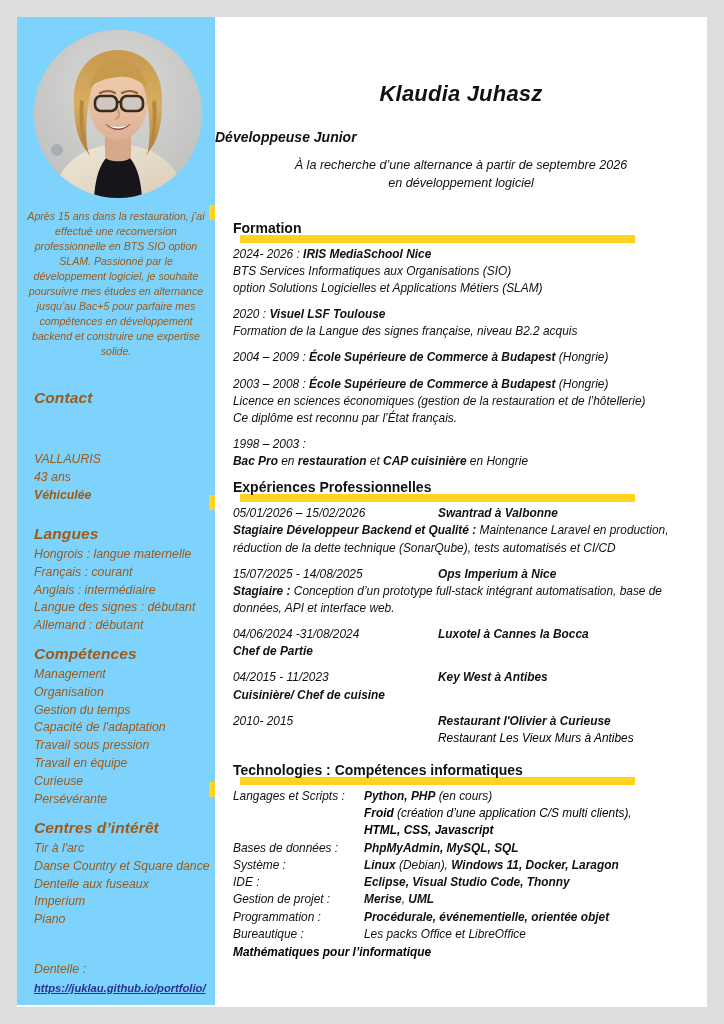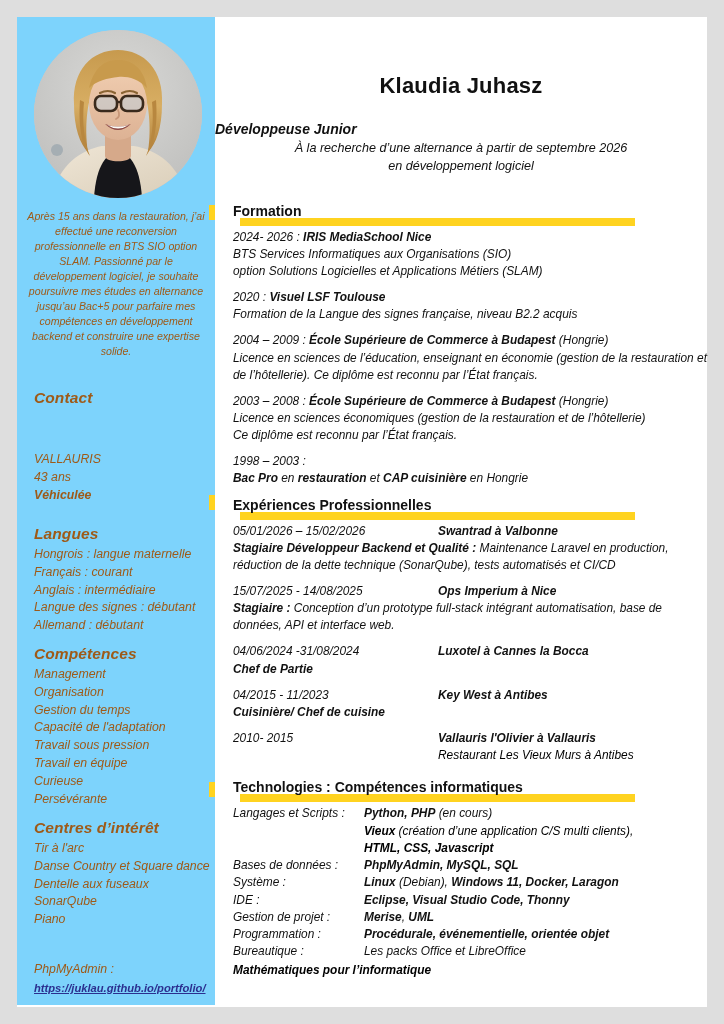--- a/index.html
+++ b/index.html
@@ -127,40 +127,41 @@
     top: 0;
     width: 492px;
     height: 988px;
     background: #ffffff;
   }
 
   .name {
     text-align: center;
     font-size: 22px;
     font-weight: bold;
-    color: #111;
-    margin: 4px;
+    font-style: italic;
+    color: #111;
+    margin: 12px;
     padding-top: 52px;
     letter-spacing: .2px;
   }
   .role {
     text-align: left;
     font-size: 14px;
     font-weight: bold;
     font-style: italic;
     color: #111;
     margin-top: 22px;
   }
   .tagline {
     text-align: center;
     font-size: 12.6px;
     font-style: italic;
     color: #111;
     line-height: 1.42;
-    margin-top: 3px;
+    margin-top: 12px;
   }
 
   .section {
     position: relative;
     margin: 0 0 0 18px;
     padding: 0;
   }
   .section-title {
     position: relative;
     font-size: 14px;
@@ -308,26 +309,26 @@
       <div class="side-li">Persévérante</div>
     </div>
 
     <div class="side-block" id="interet-block">
       <div class="side-h">Centres d’intérêt</div>
     </div>
     <div id="interet-list">
       <div class="side-li">Tir à l'arc</div>
       <div class="side-li">Danse Country et Square dance</div>
       <div class="side-li">Dentelle aux fuseaux</div>
-      <div class="side-li">SonarQube</div>
+      <div class="side-li">Imperium</div>
       <div class="side-li">Piano</div>
     </div>
 
     <div id="portfolio-block">
-      <div class="portfolio-label">PhpMyAdmin :</div>
+      <div class="portfolio-label">Dentelle :</div>
       <a class="portfolio-link" href="#">https://juklau.github.io/portfolio/</a>
     </div>
 
     <div class="tab" id="tab1"></div>
     <div class="tab" id="tab2"></div>
     <div class="tab" id="tab3"></div>
   </aside>
 
   <main id="main">
 
@@ -351,21 +352,20 @@
       <div class="gap"></div>
 
       <div>
         <div class="entry"><span>2020 : </span><b>Visuel LSF Toulouse</b></div>
         <div class="entry">Formation de la Langue des signes française, niveau B2.2 acquis</div>
       </div>
       <div class="gap"></div>
 
       <div>
         <div class="entry"><span>2004 – 2009 : </span><b>École Supérieure de Commerce à Budapest</b><span> (Hongrie)</span></div>
-        <div class="entry">Licence en sciences de l’éducation, enseignant en économie (gestion de la restauration et de l’hôtellerie). Ce diplôme est reconnu par l’État français.</div>
       </div>
       <div class="gap"></div>
 
       <div>
         <div class="entry"><span>2003 – 2008 : </span><b>École Supérieure de Commerce à Budapest</b><span> (Hongrie)</span></div>
         <div class="entry">Licence en sciences économiques (gestion de la restauration et de l’hôtellerie)</div>
         <div class="entry">Ce diplôme est reconnu par l’État français.</div>
       </div>
       <div class="gap"></div>
 
@@ -412,36 +412,36 @@
           <span class="exp-date">04/2015 - 11/2023</span>
           <span class="exp-org">Key West à Antibes</span>
         </div>
         <div class="entry"><b>Cuisinière/ Chef de cuisine</b></div>
       </div>
       <div class="gap"></div>
 
       <div>
         <div class="exp-head">
           <span class="exp-date">2010- 2015</span>
-          <span class="exp-org">Vallauris l'Olivier à Vallauris</span>
+          <span class="exp-org">Restaurant l'Olivier à Curieuse</span>
         </div>
         <div class="exp-org-indent">Restaurant Les Vieux Murs à Antibes</div>
       </div>
     </div>
 
     <div class="section" style="margin-top:14px;">
       <div class="hl-bar" style="top:16px;"></div>
       <span class="section-title">Technologies : Compétences informatiques</span>
       <div style="height:9px"></div>
 
       <div class="tech-row">
         <span class="tech-label">Langages et Scripts :</span>
         <span class="tech-val"><b>Python, PHP</b><span> (en cours)</span></span>
       </div>
-      <div class="tech-cont"><b>Vieux</b><span> (création d’une application C/S multi clients),</span></div>
+      <div class="tech-cont"><b>Froid</b><span> (création d’une application C/S multi clients),</span></div>
       <div class="tech-cont"><b>HTML, CSS, Javascript</b></div>
 
       <div class="tech-row">
         <span class="tech-label">Bases de données :</span>
         <span class="tech-val"><b>PhpMyAdmin, MySQL, SQL</b></span>
       </div>
 
       <div class="tech-row">
         <span class="tech-label">Système :</span>
         <span class="tech-val"><b>Linux</b><span> (Debian), </span><b>Windows 11, Docker, Laragon</b></span>

